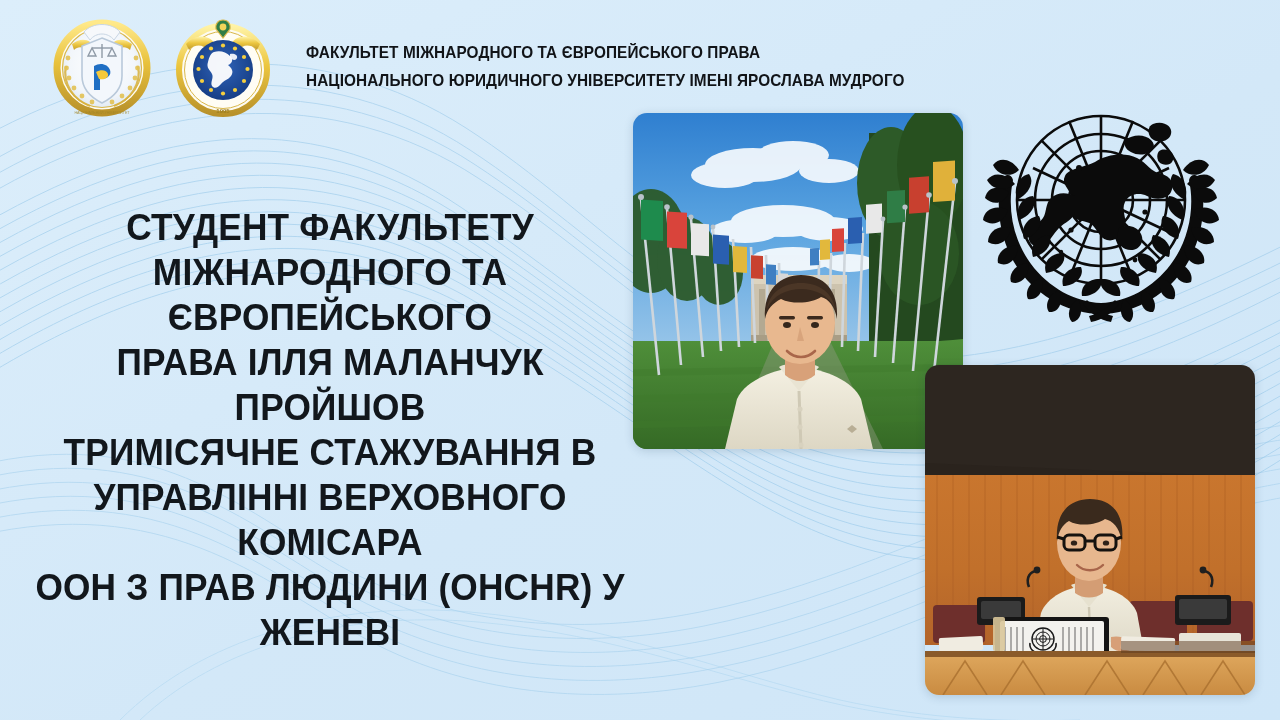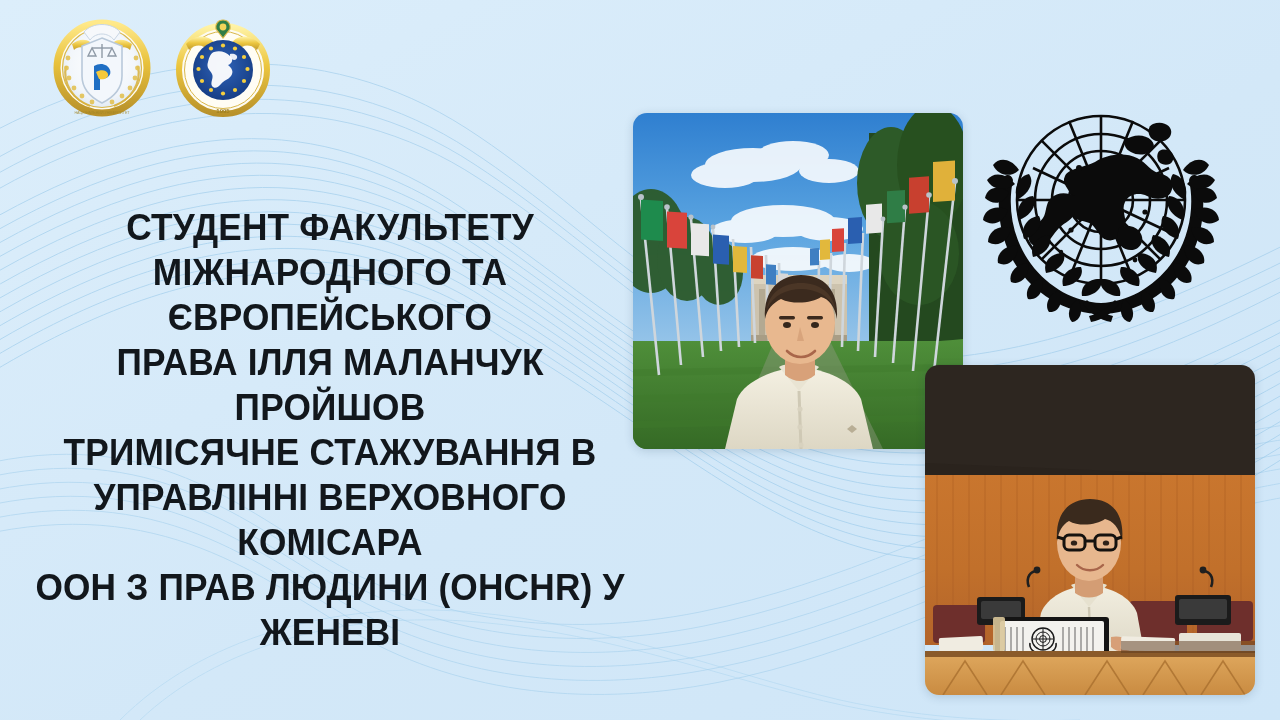--- a/index.html
+++ b/index.html
@@ -260,20 +260,24 @@
         <circle cx="49" cy="76" r="2.1"></circle>
         <circle cx="40" cy="67" r="2.1"></circle>
         <circle cx="36.5" cy="55" r="2.1"></circle>
         <circle cx="40" cy="43" r="2.1"></circle>
         <circle cx="49" cy="34.5" r="2.1"></circle>
       </g>
 
       <text x="61" y="99" text-anchor="middle" font-size="6" font-weight="bold" font-family="Liberation Sans, sans-serif" fill="#9c7e22">1995</text>
     </svg>
 
+    <div id="header-text">
+      <div class="header-line">ФАКУЛЬТЕТ МІЖНАРОДНОГО ТА ЄВРОПЕЙСЬКОГО ПРАВА</div>
+      <div class="header-line">НАЦІОНАЛЬНОГО ЮРИДИЧНОГО УНІВЕРСИТЕТУ ІМЕНІ ЯРОСЛАВА МУДРОГО</div>
+    </div>
   </div>
 
   <div id="headline">
     <div>СТУДЕНТ ФАКУЛЬТЕТУ</div>
     <div>МІЖНАРОДНОГО ТА ЄВРОПЕЙСЬКОГО</div>
     <div>ПРАВА ІЛЛЯ МАЛАНЧУК ПРОЙШОВ</div>
     <div>ТРИМІСЯЧНЕ СТАЖУВАННЯ В</div>
     <div>УПРАВЛІННІ ВЕРХОВНОГО КОМІСАРА</div>
     <div>ООН З ПРАВ ЛЮДИНИ (OHCHR) У</div>
     <div>ЖЕНЕВІ</div>

